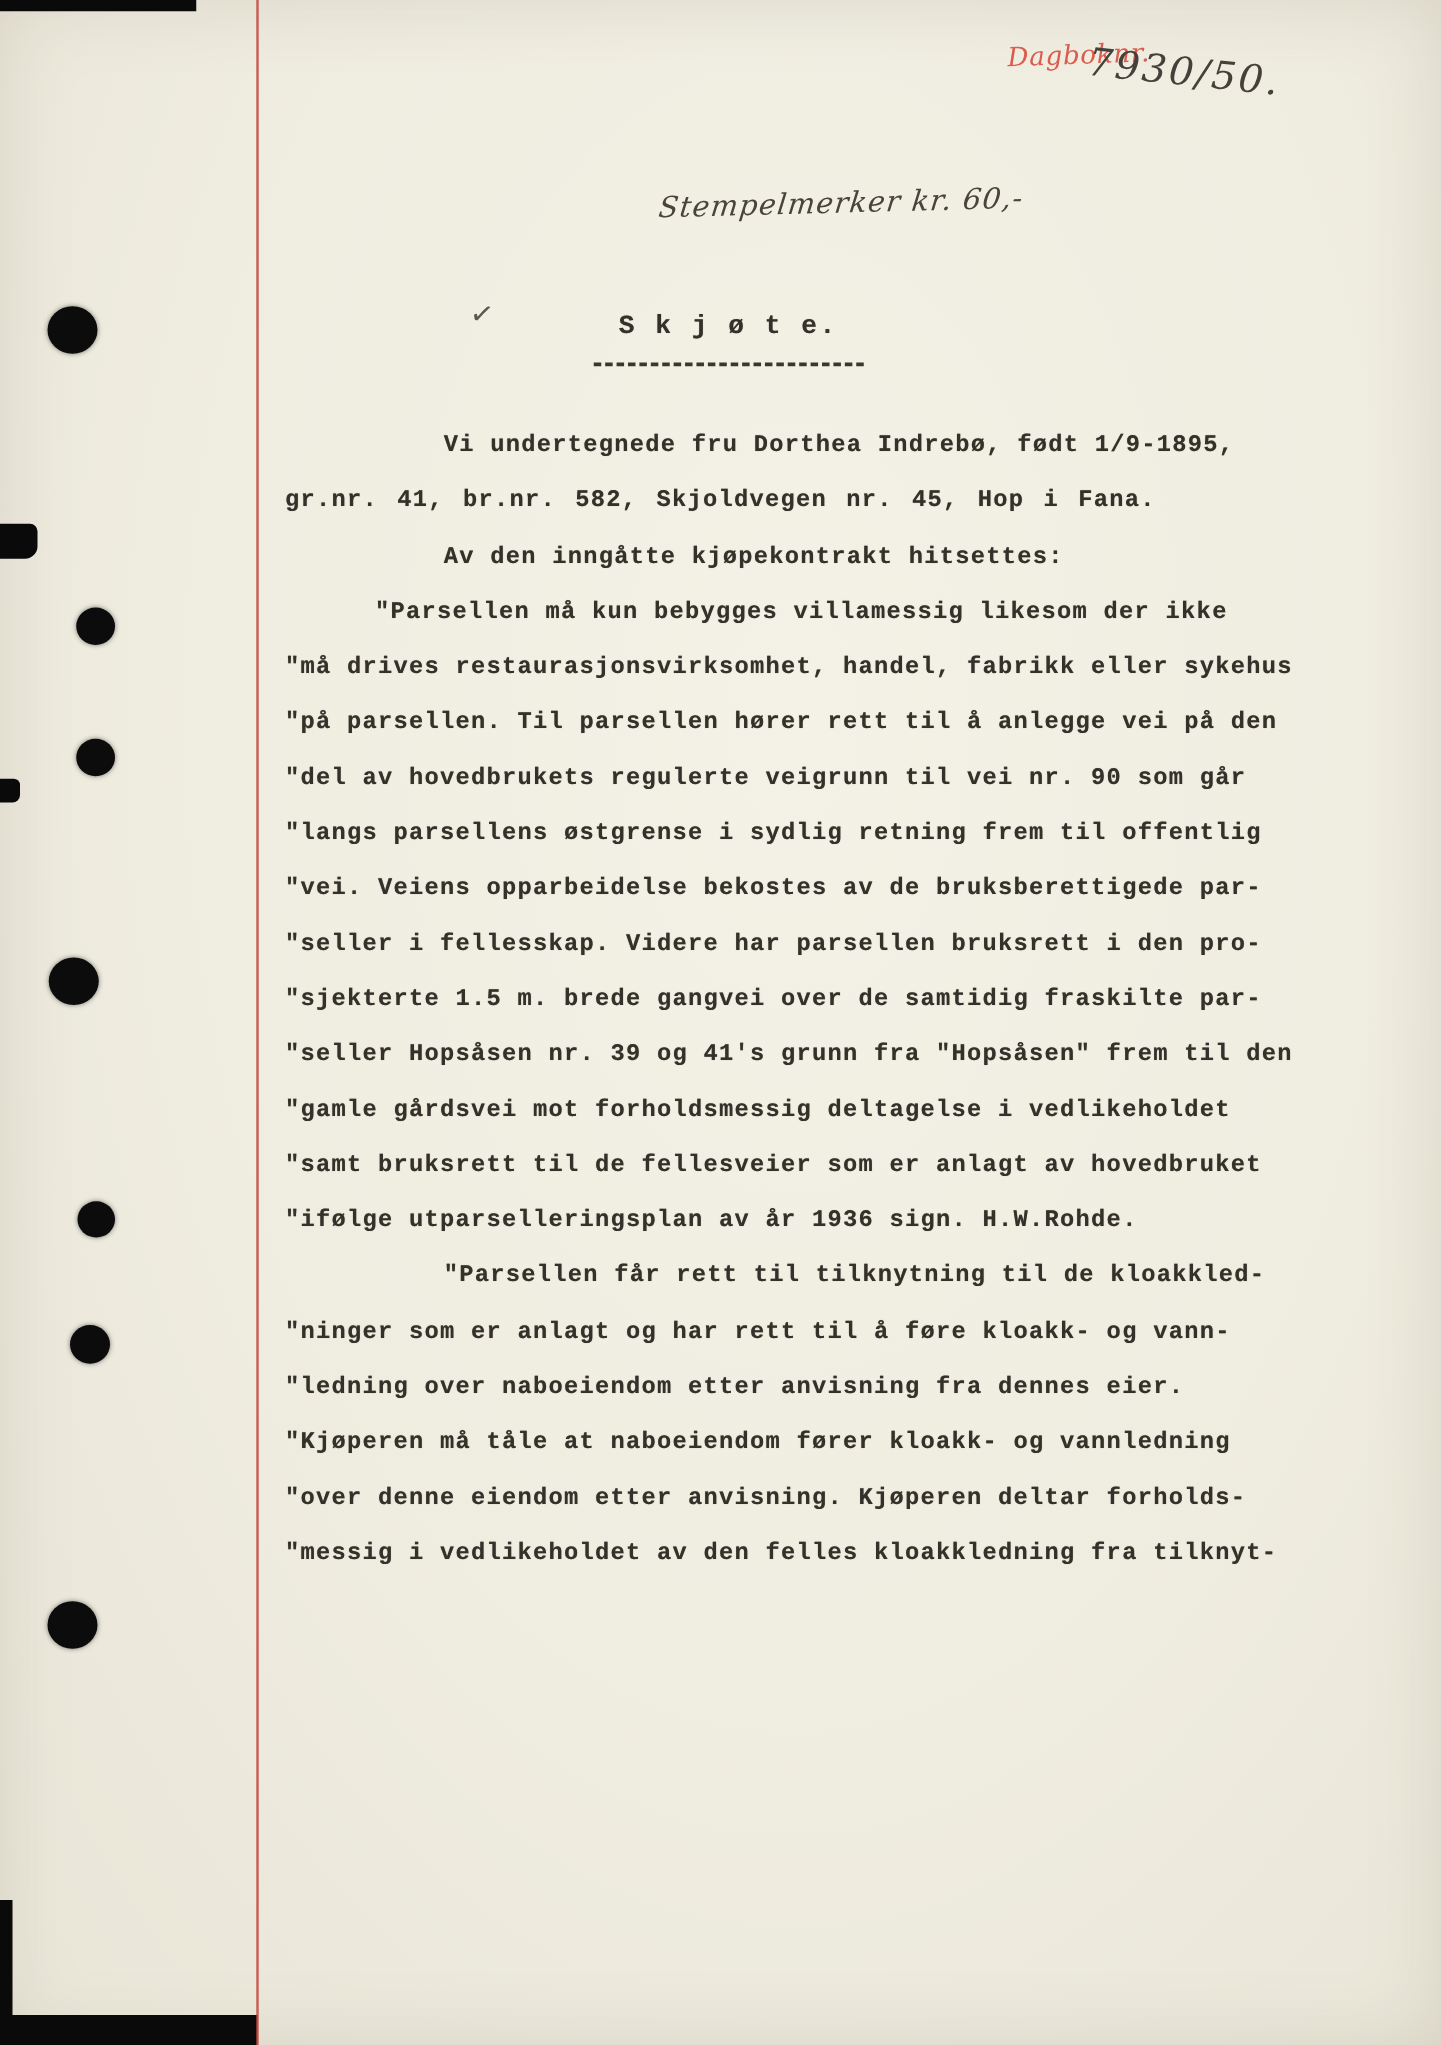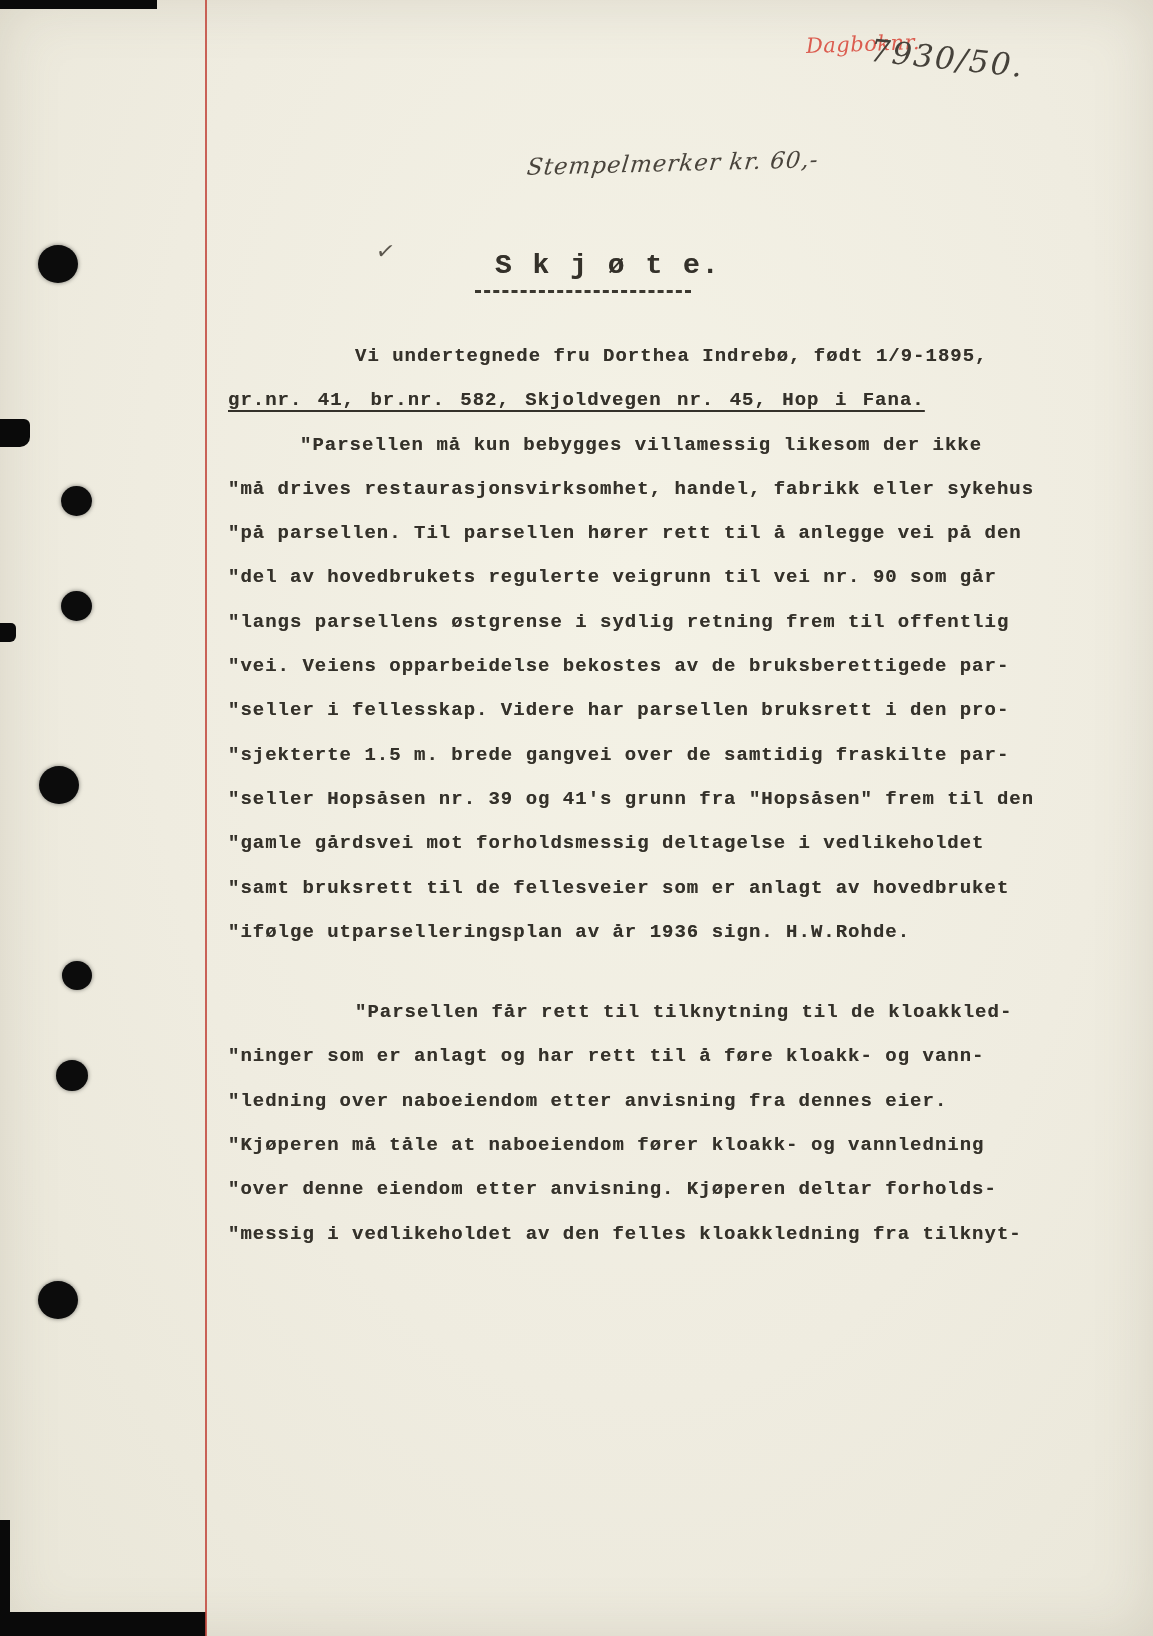--- a/index.html
+++ b/index.html
@@ -38,28 +38,28 @@
   .hand.dagbok{left:806px;top:32px;font-size:21px;color:#db5c4f;transform:rotate(-2deg);letter-spacing:.5px;}
   .hand.journal{left:870px;top:40px;font-size:31px;color:#45413a;transform:rotate(6deg);letter-spacing:2px;}
   .hand.stamp{left:527px;top:150px;font-size:23px;color:#49443c;transform:rotate(-1.5deg) skewX(-8deg);letter-spacing:1px;}
   .hand.check{left:376px;top:238px;font-size:23px;color:#5c574e;transform:rotate(8deg);font-style:normal;}
   
   .typeblock{
     position:absolute;left:240px;top:250px;width:830px;
     color:#34312a;font-size:19px;font-weight:bold;letter-spacing:1px;
     text-shadow:0 0 .6px rgba(52,49,42,.55);
   }
-  .doc-title{margin-left:255px;font-size:28px;letter-spacing:2px;height:26px;}
+  .doc-title{margin-left:255px;font-size:21px;letter-spacing:2px;height:26px;}
   .title-rule{margin-left:235px;margin-top:14px;margin-bottom:52px;width:216px;height:0;
     border-top:3px dashed #3a372f;}
   .tline{height:44.3px;white-space:nowrap;}
   .ind0{margin-left:-12px;}
   .ind1{margin-left:60px;}
-  .ind2{margin-left:115px;margin-top:36px;}
-  .ul{text-decoration:underline;text-underline-offset:5px;text-decoration-thickness:2px;word-spacing:3px;}
+  .ind2{margin-left:115px;}
+  .ul{text-underline-offset:5px;text-decoration-thickness:2px;word-spacing:3px;}
 </style>
 </head>
 <body>
 
 <div class="scan">
 
   <div class="blk top"></div>
   <div class="blk l1"></div>
   <div class="blk l2"></div>
   <div class="blk b1"></div>
@@ -80,20 +80,21 @@
   <div class="hand stamp">Stempelmerker kr. 60,-</div>
   <div class="hand check">✓</div>
 
   <div class="typeblock">
     <div class="doc-title">S k j ø t e.</div>
     <div class="title-rule"></div>
     <div>
 
     <div class="tline ind2">Vi undertegnede fru Dorthea Indrebø, født 1/9-1895,</div>
         <div class="tline ind0 ul">gr.nr. 41, br.nr. 582, Skjoldvegen nr. 45, Hop i Fana.</div>
+        <div class="tline ind2">Av den inngåtte kjøpekontrakt hitsettes:</div>
         <div class="tline ind1">"Parsellen må kun bebygges villamessig likesom der ikke</div>
         <div class="tline ind0">"må drives restaurasjonsvirksomhet, handel, fabrikk eller sykehus</div>
         <div class="tline ind0">"på parsellen. Til parsellen hører rett til å anlegge vei på den</div>
         <div class="tline ind0">"del av hovedbrukets regulerte veigrunn til vei nr. 90 som går</div>
         <div class="tline ind0">"langs parsellens østgrense i sydlig retning frem til offentlig</div>
         <div class="tline ind0">"vei. Veiens opparbeidelse bekostes av de bruksberettigede par-</div>
         <div class="tline ind0">"seller i fellesskap. Videre har parsellen bruksrett i den pro-</div>
         <div class="tline ind0">"sjekterte 1.5 m. brede gangvei over de samtidig fraskilte par-</div>
         <div class="tline ind0">"seller Hopsåsen nr. 39 og 41's grunn fra "Hopsåsen" frem til den</div>
         <div class="tline ind0">"gamle gårdsvei mot forholdsmessig deltagelse i vedlikeholdet</div>

